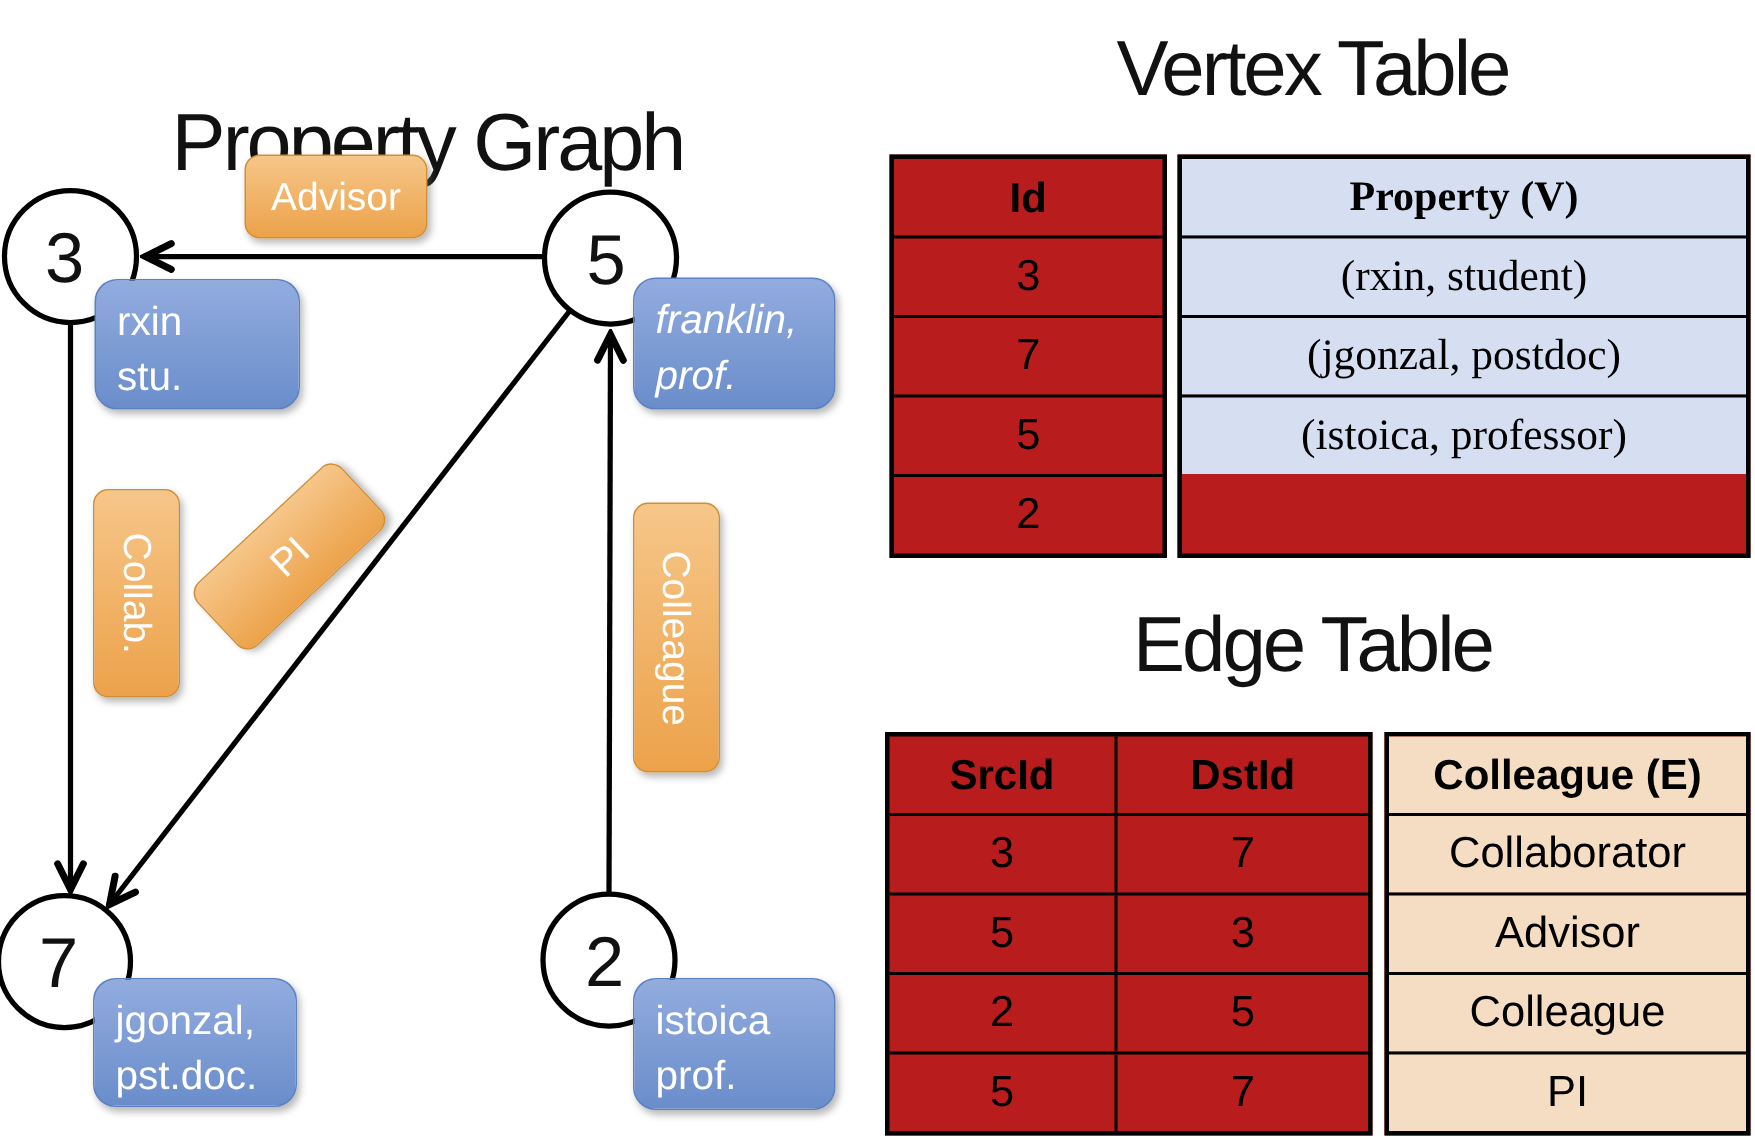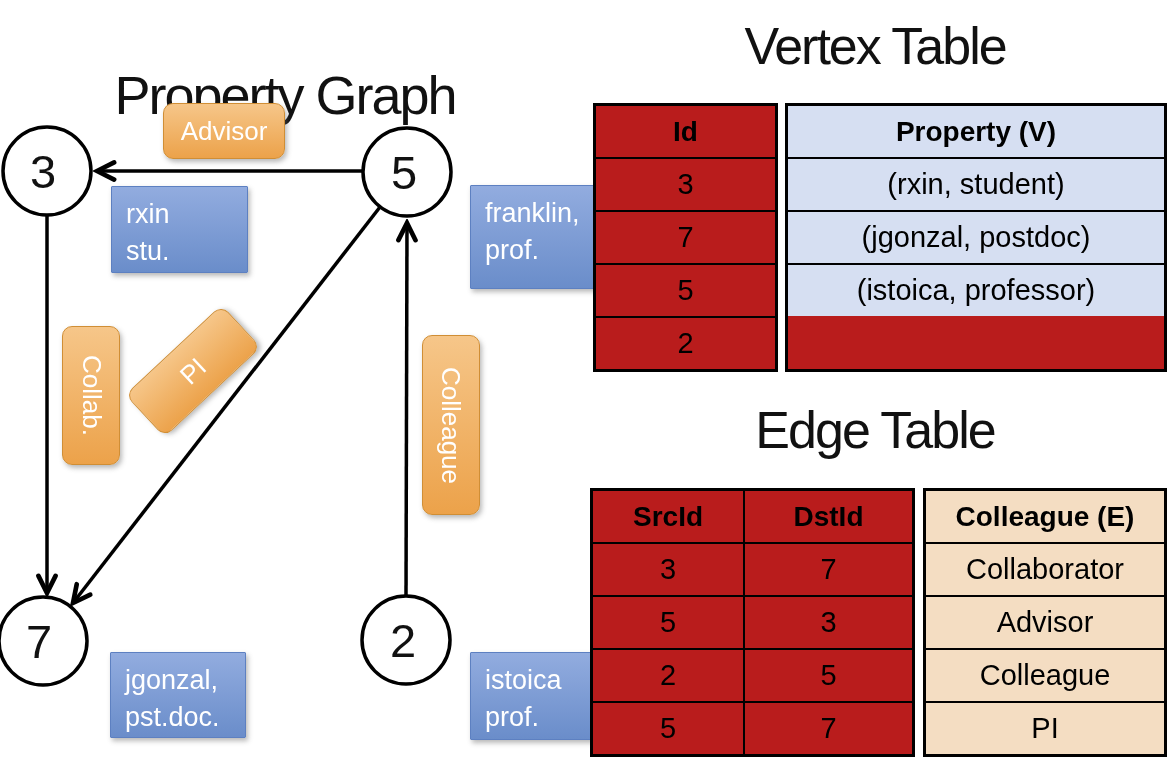--- a/index.html
+++ b/index.html
@@ -9,24 +9,24 @@
   .big-title{font-size:54px;font-weight:400;letter-spacing:-2px;text-align:center;color:#111;}
   
   .elabel{position:absolute;background:linear-gradient(#f6c689,#eca24a);
           border:1px solid #d08e35;border-radius:10px;
           box-shadow:2px 3px 5px rgba(100,100,100,.45);
           color:#fff;display:flex;align-items:center;justify-content:center;
           font-size:26px;}
   .elabel .vtext{transform:rotate(90deg);white-space:nowrap;}
   
   .vprop{position:absolute;background:linear-gradient(#92acdf,#6a8dca);
-         border:1px solid #5d80c1;border-radius:1px;
+         border:1px solid #5d80c1;border-radius:15px;
          box-shadow:2px 3px 5px rgba(100,100,100,.45);
          color:#fff;font-size:27px;line-height:37px;
-         padding:9px 0 0 14px;box-sizing:border-box;margin-left:48px;}
+         padding:9px 0 0 14px;box-sizing:border-box;}
   
   .tpart{position:absolute;border:3px solid #000;box-sizing:border-box;background:#b91c1c;}
   .cell{height:51px;display:flex;align-items:center;justify-content:center;
         font-size:29px;border-top:2px solid #000;}
   .cell.first{border-top:none;}
   .cell.hdr{font-weight:bold;font-size:28px;}
   .bluefill .cell{background:#d6dff2;}
   .tanfill .cell{background:#f4ddc2;}
   .grid2 .row{display:grid;grid-template-columns:150px 1fr;border-top:2px solid #000;}
   .grid2 .row.first{border-top:none;}
@@ -72,21 +72,21 @@
   <span>PI</span>
 </div>
 <div class="elabel" style="left:422px;top:335px;width:56px;height:178px;">
   <span class="vtext">Colleague</span>
 </div>
 
 <div class="vprop" style="left:63px;top:186px;width:137px;height:87px;">
   <div>rxin</div>
   <div>stu.</div>
 </div>
-<div class="vprop" style="left:422px;top:185px;width:135px;height:104px;">
+<div class="vprop" style="left:422px;top:185px;width:135px;height:88px;font-style:italic;">
   <div>franklin,</div>
   <div>prof.</div>
 </div>
 <div class="vprop" style="left:62px;top:652px;width:136px;height:86px;">
   <div>jgonzal,</div>
   <div>pst.doc.</div>
 </div>
 <div class="vprop" style="left:422px;top:652px;width:135px;height:88px;">
   <div>istoica</div>
   <div>prof.</div>
@@ -95,21 +95,21 @@
 <div class="abs big-title" style="left:580px;top:16px;width:590px;font-size:52px;">Vertex Table</div>
 
 <div class="tpart" style="left:593px;top:103px;width:185px;height:269px;">
   <div class="cell hdr first">Id</div>
   <div class="cell">3</div>
   <div class="cell">7</div>
   <div class="cell">5</div>
   <div class="cell">2</div>
 </div>
 
-<div class="tpart bluefill" style="left:785px;top:103px;width:382px;height:269px;">
+<div class="tpart bluefill" style="left:785px;top:103px;width:382px;height:269px;font-family:Liberation Serif, serif;">
   <div class="cell hdr first">Property (V)</div>
   <div class="cell">(rxin, student)</div>
   <div class="cell">(jgonzal, postdoc)</div>
   <div class="cell">(istoica, professor)</div>
 </div>
 
 <div class="abs big-title" style="left:580px;top:400px;width:590px;font-size:52px;">Edge Table</div>
 
 <div class="tpart grid2" style="left:590px;top:488px;width:325px;height:269px;">
   <div class="row first">

